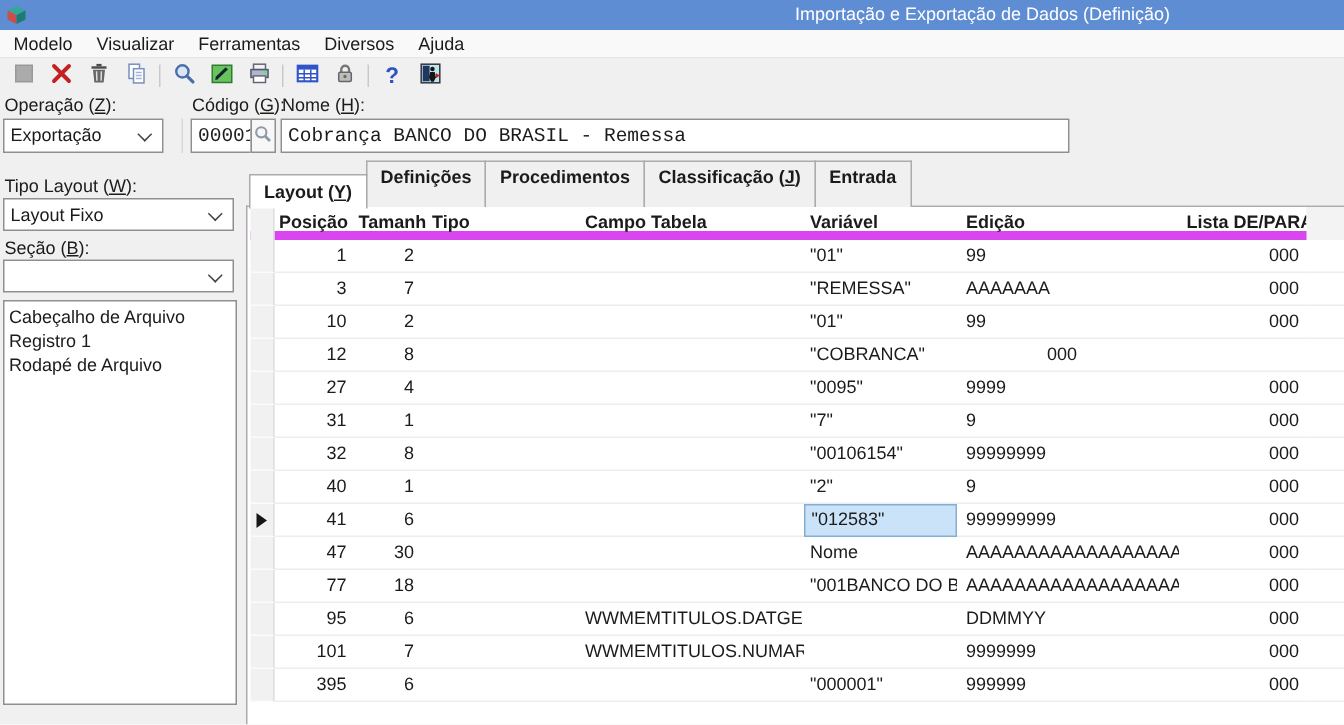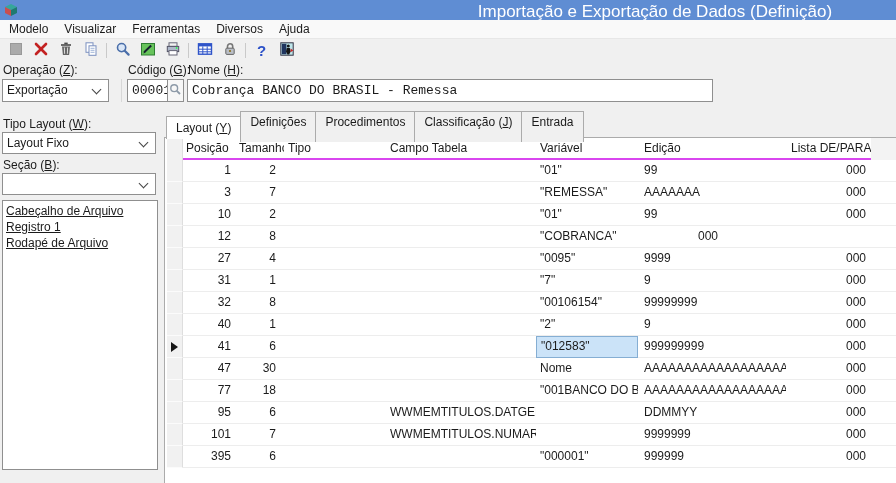--- a/index.html
+++ b/index.html
@@ -2,21 +2,21 @@
 <html><head>
 <meta charset="utf-8">
 <style>
   * { margin:0; padding:0; box-sizing:border-box; }
   html,body { width:896px; height:483px; overflow:hidden; }
   body { font-family:"Liberation Sans","DejaVu Sans",sans-serif; font-size:12px; color:#1b1b1b; background:#f0f0f0; position:relative; }
 
   
   #titlebar { position:absolute; top:0; left:0; right:0; height:20px; background:#5f8dd3; }
   #app-icon { position:absolute; left:4px; top:3px; }
-  #window-title { position:absolute; left:414px; right:0; top:2px; text-align:center; font-size:17px; color:#ffffff; }
+  #window-title { position:absolute; left:414px; right:0; top:2px; text-align:center; font-size:12px; color:#ffffff; }
 
   
   #menubar { position:absolute; top:20px; left:0; right:0; height:19px; background:#f9f9f9; border-bottom:1px solid #e7e7e7; display:flex; align-items:center; gap:16px; padding-left:9px; }
   .menu-item { cursor:default; }
 
   
   #toolbar { position:absolute; top:40px; left:0; right:0; height:21px; display:flex; align-items:center; padding-left:3px; }
   .tbtn { width:25px; height:20px; display:flex; align-items:center; justify-content:center; }
   .tsep { width:1px; height:15px; background:#c9c9c9; margin:0 3px; }
   .help-glyph { color:#2b50c8; font-weight:bold; font-size:15px; line-height:15px; }
@@ -36,33 +36,33 @@
   #btn-lupa { position:absolute; left:167px; top:79px; width:17px; height:23px; background:#f7f7f7; border:1px solid #8f8f8f; display:flex; align-items:center; justify-content:center; }
   #lbl-nome { left:188px; top:63px; }
   #inp-nome { left:187px; top:79px; width:526px; }
 
   
   #lbl-tipolayout { left:3px; top:117px; }
   #cmb-tipolayout { left:2px; top:132px; width:154px; height:22px; line-height:20px; }
   #lbl-secao { left:3px; top:158px; }
   #cmb-secao { left:2px; top:173px; width:154px; height:22px; line-height:20px; }
   #section-list { position:absolute; left:2px; top:200px; width:156px; height:270px; background:#fff; border:1px solid #8f8f8f; padding:2px 0 0 3px; line-height:16px; }
-  .list-item { white-space:nowrap; overflow:hidden;text-decoration:underline; }
-
-  
-  #tabstrip { position:absolute; left:164px; top:115px; right:0; height:23px; display:flex; align-items:center; z-index:3; }
+  .list-item { white-space:nowrap; overflow:hidden; }
+
+  
+  #tabstrip { position:absolute; left:164px; top:115px; right:0; height:23px; display:flex; align-items:flex-end; z-index:3;font-weight:bold; }
   .tab { height:31px; line-height:20px; padding:0 9px; background:#f0f0f0; border:1px solid #ababab; border-bottom:none; margin-left:-1px; white-space:nowrap; }
   .tab:first-child { margin-left:2px; }
   .tab.active { height:23px; line-height:22px; background:#fff; margin-bottom:-1px; position:relative; z-index:4; }
 
   
   #tabpage { position:absolute; left:164px; top:137px; right:0; bottom:0; background:#fff; border:1px solid #ababab; border-right:none; border-bottom:none; z-index:2; }
   #grid { position:absolute; left:2px; top:0; right:0; bottom:0; }
   .grow, #grid-header { display:flex; height:22px; }
-  #grid-header { border-bottom:2px solid #d946ef; font-weight:normal; }
+  #grid-header { border-bottom:6px solid #d946ef; font-weight:bold; }
   .c { height:22px; line-height:21px; overflow:hidden; white-space:pre; border-bottom:1px solid #ededed; }
   #grid-header .c { border-bottom:none; }
   .rh { width:16px; background:#f1f1f1; border-bottom:1px solid #fbfbfb; border-right:1px solid #dedede; display:flex; align-items:center; justify-content:center; }
   #grid-header .rh { border-bottom:none; }
   .c-pos   { width:55px;  text-align:right; padding-right:7px; }
   .c-tam   { width:46px;  text-align:right; padding-right:8px; }
   .c-tipo  { width:102px; padding-left:4px; }
   .c-campo { width:150px; padding-left:4px; }
   .c-var   { width:102px; padding-left:4px; }
   .c-ed    { width:148px; padding-left:6px; }

